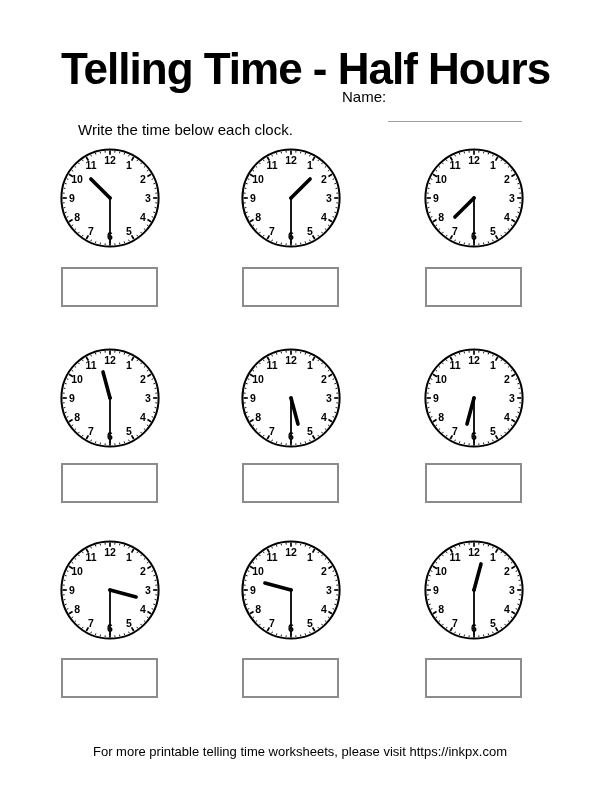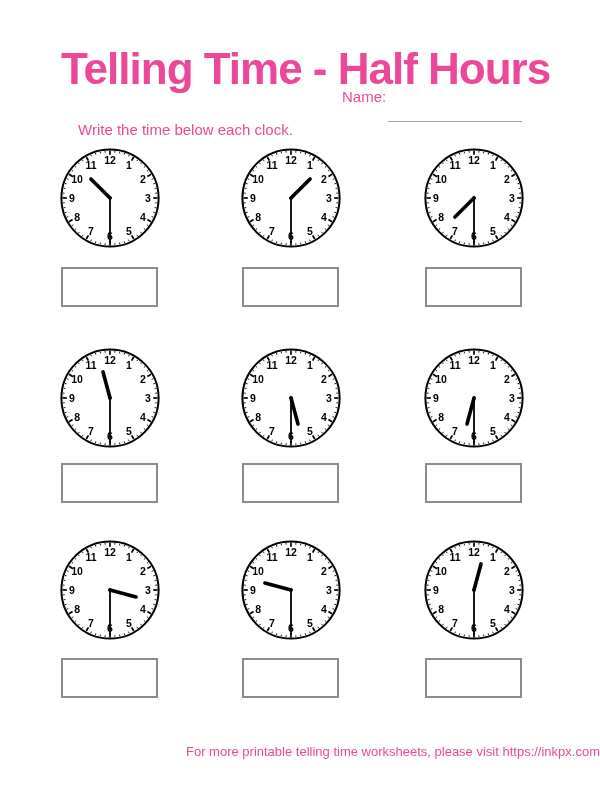--- a/index.html
+++ b/index.html
@@ -2,21 +2,21 @@
 <html><head>
 <meta charset="utf-8">
 <style>
   html, body { margin: 0; padding: 0; background: #ffffff; }
   .page {
     position: relative;
     width: 600px;
     height: 800px;
     background: #ffffff;
     font-family: "Liberation Sans", sans-serif;
-    color: #ec4899;
+    color: #000000;
     overflow: hidden;
   }
   .title {
     position: absolute;
     left: 61px;
     top: 44px;
     margin: 0;
     font-size: 44px;
     font-weight: bold;
     letter-spacing: -1px;
@@ -57,21 +57,21 @@
     height: 36px;
     border: 2px solid #8c8c8c;
     background: #ffffff;
   }
   .footer {
     position: absolute;
     left: 0;
     top: 744px;
     width: 600px;
     margin: 0;
-    text-align: right;
+    text-align: center;
     font-size: 13px;
   }
 </style>
 </head>
 <body>
 
 <div class="page">
   <h1 class="title">Telling Time - Half Hours</h1>
   <p class="instructions">Write the time below each clock.</p>
   <p class="name-label">Name:</p>

